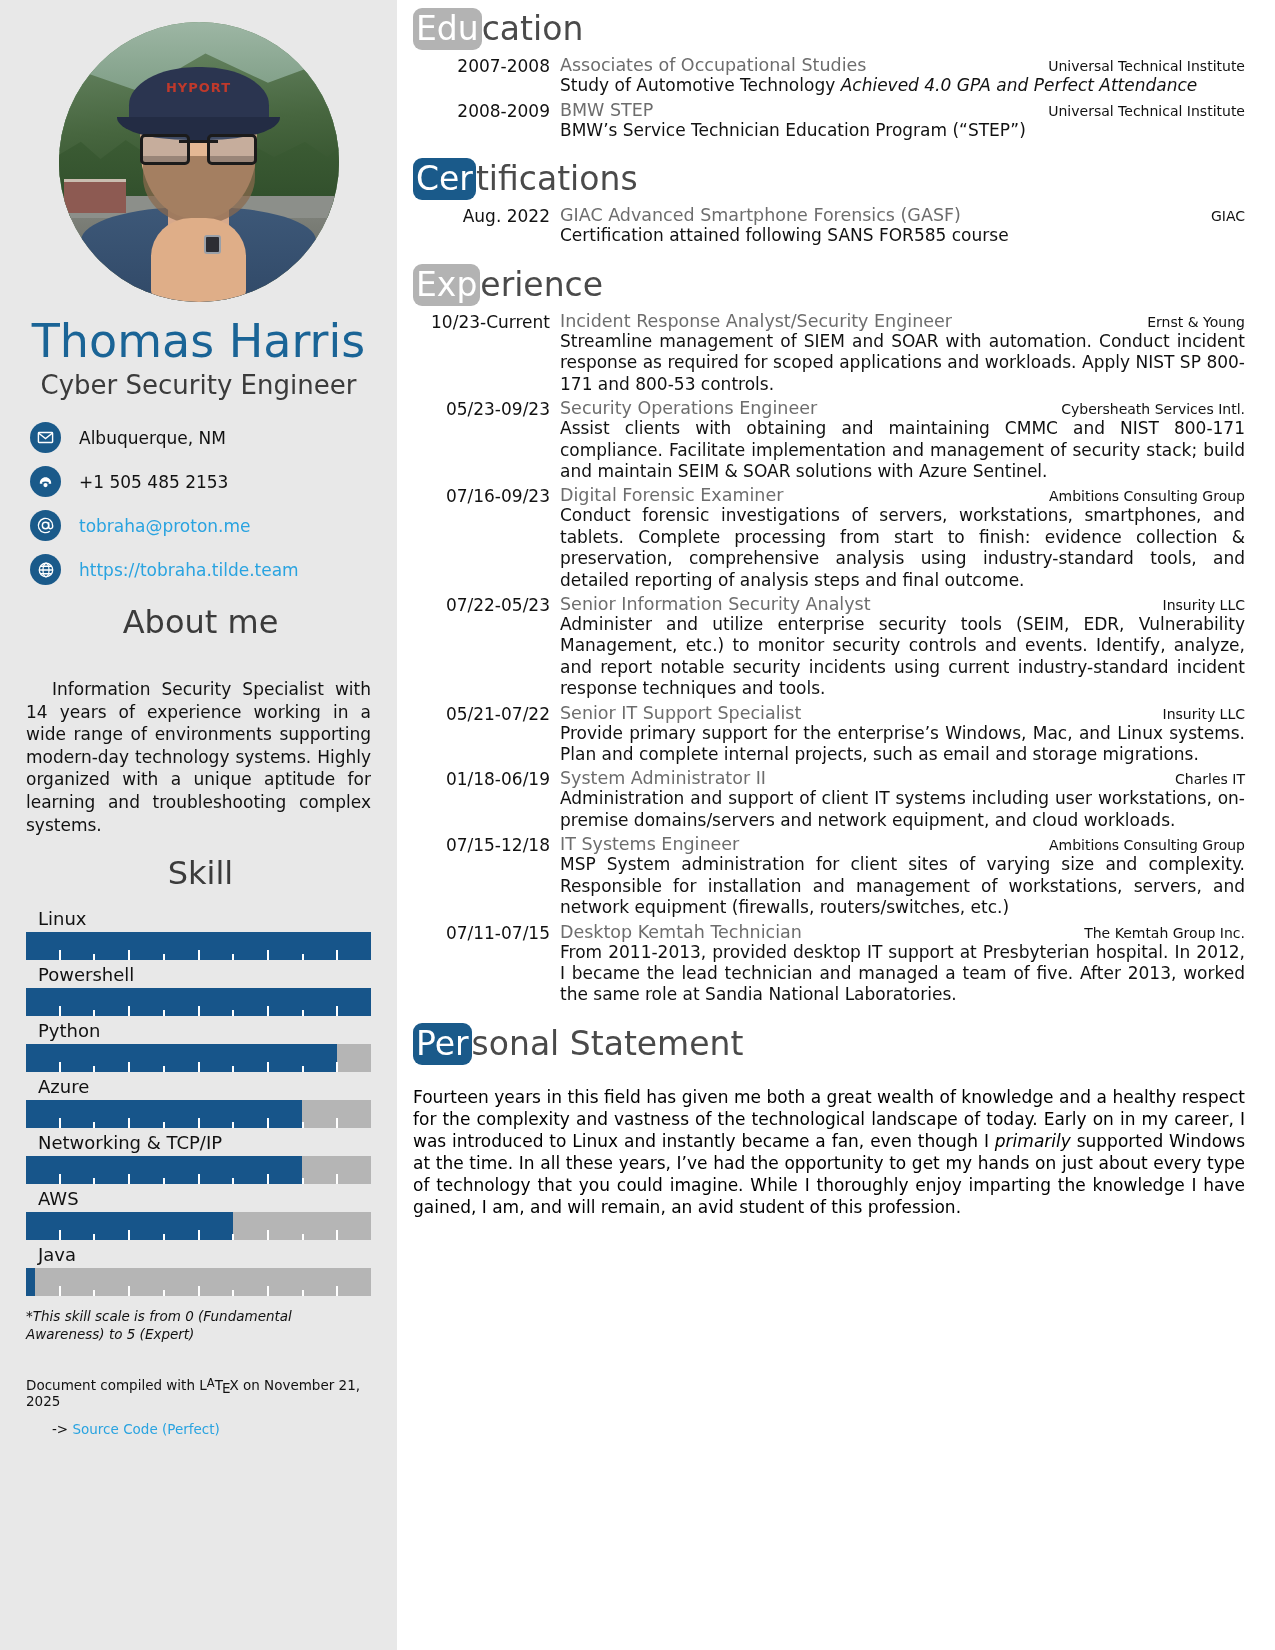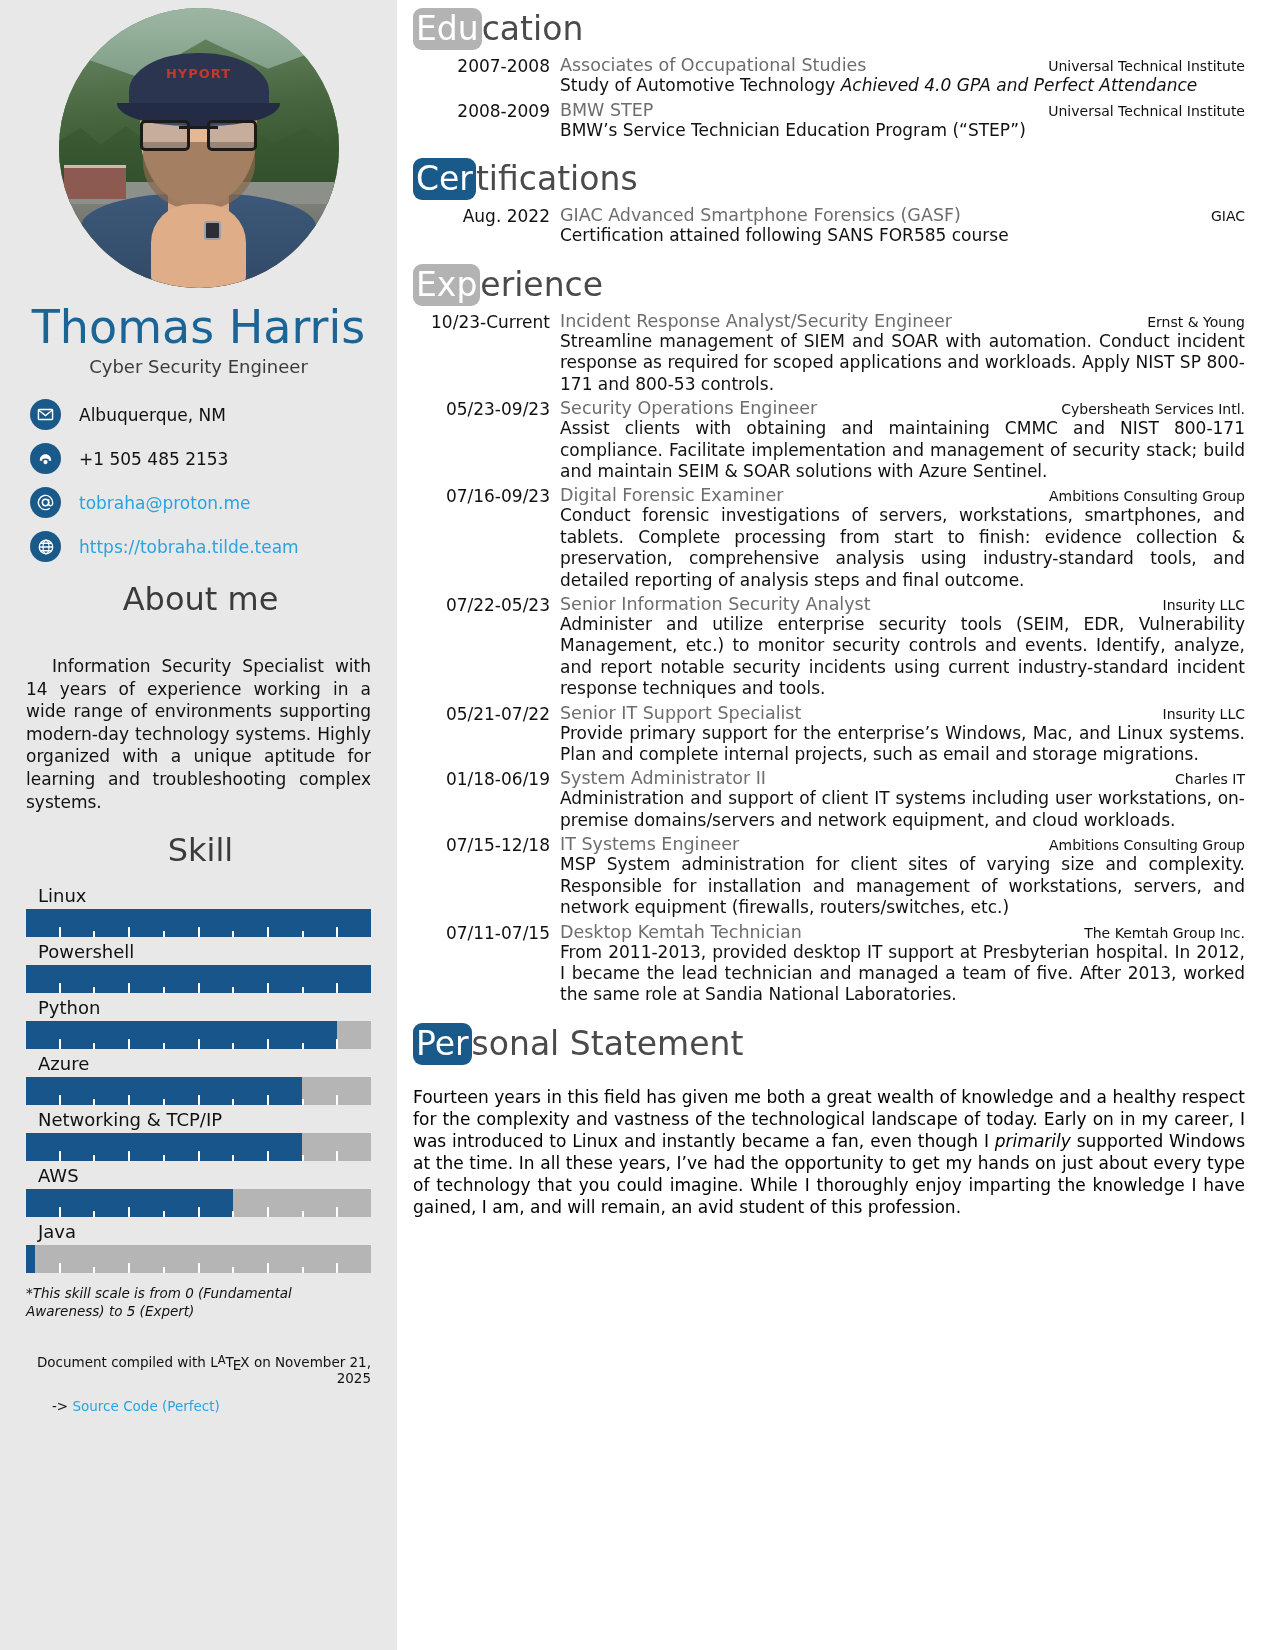--- a/index.html
+++ b/index.html
@@ -27,21 +27,21 @@
     width: 397px;
     background: #e8e8e8;
     box-sizing: border-box;
     padding: 0;
     position: relative;
     flex: 0 0 397px;
   }
   .photo-wrap {
     display: flex;
     justify-content: center;
-    padding-top: 8px;
+    padding-top: 22px;
   }
   .photo {
     width: 280px;
     height: 280px;
     border-radius: 50%;
     overflow: hidden;
     position: relative;
     background: #5d7f57;
   }
   
@@ -139,21 +139,21 @@
     color: #1a6496;
     font-size: 46px;
     font-weight: normal;
     margin: 12px 0 0 0;
     letter-spacing: 0px;
     font-family: "DejaVu Sans", sans-serif;
   }
   .job-title {
     text-align: center;
     color: #3b3b3b;
-    font-size: 18px;
+    font-size: 26px;
     margin: 2px 0 8px 0;
     font-weight: normal;
   }
 
   .contacts {
     margin: 22px 0 0 0;
     padding: 0 0 0 30px;
   }
   .contact-row {
     display: flex;
@@ -254,21 +254,20 @@
     padding: 8px 26px 0 26px;
     font-size: 13.5px;
     font-style: italic;
     color: #111;
     line-height: 1.3;
   }
   .doc-footer {
     padding: 34px 26px 0 26px;
     font-size: 13.5px;
     color: #111;
-    text-align: right;
   }
   .doc-footer .latex { font-variant: normal; }
   .doc-footer .latex .a { font-size: 11.5px; position: relative; top: -3px; }
   .doc-footer .latex .e { font-size: 13.5px; position: relative; top: 3px; margin: 0 -1px; }
   .src-line {
     padding: 12px 26px 0 52px;
     font-size: 13.5px;
   }
   .src-line .arrow { color: #111; }
   .src-line .lnk { color: #29a3e0; }

